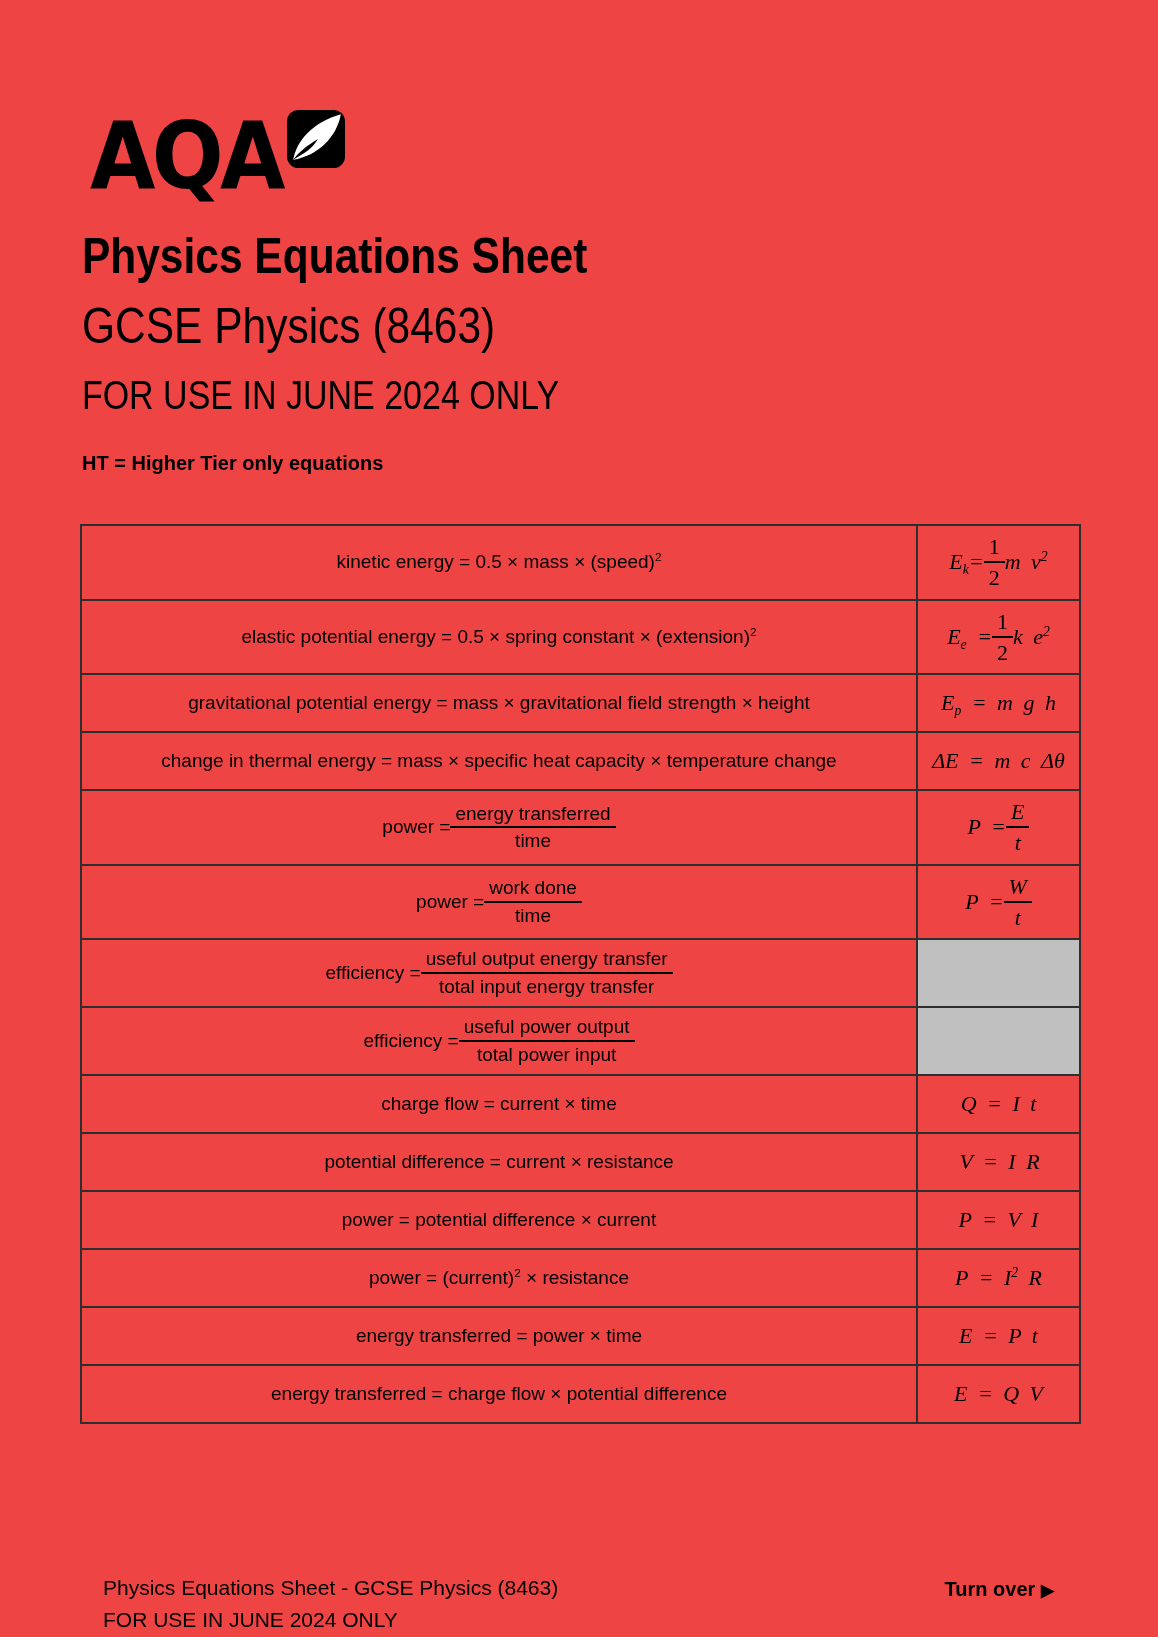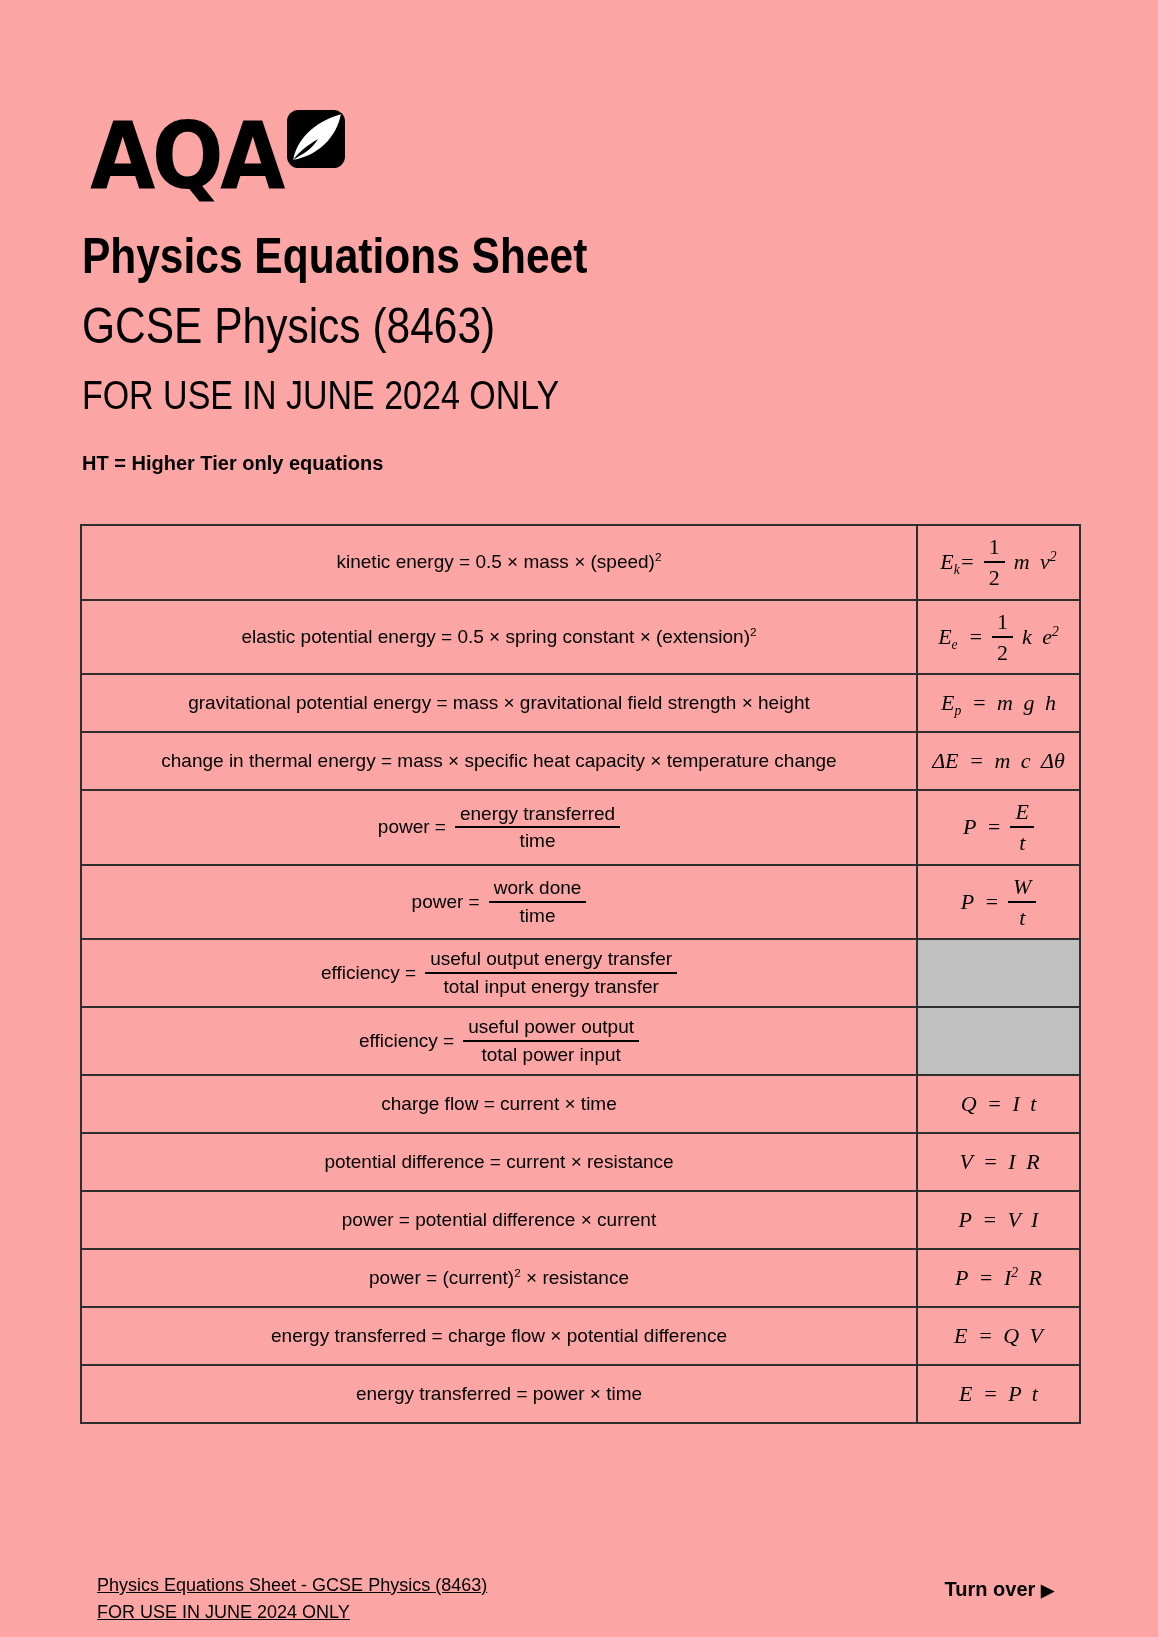--- a/index.html
+++ b/index.html
@@ -1,18 +1,18 @@
 <!DOCTYPE html>
 <html><head>
 <meta charset="utf-8">
 <style>
   * { margin:0; padding:0; box-sizing:border-box; }
   html,body { background:#ffffff; }
   .page {
-    position:relative; width:1158px; height:1637px; background:#fca5a5;
+    position:relative; width:1158px; height:1637px; background:#ef4444;
     font-family:"Liberation Sans", sans-serif; color:#000;
     overflow:hidden;
   }
   
   .logo { position:absolute; left:90px; top:118px; display:flex; align-items:flex-start; }
   .logo-text {
     font-family:"DejaVu Sans", sans-serif; font-weight:bold; font-size:92px;
     line-height:0.85; letter-spacing:-4px; transform:scaleX(0.92); transform-origin:left top;
   }
   .logo-leaf { position:absolute; left:197px; top:-8px; }
@@ -30,27 +30,27 @@
     border:2px solid #a21caf; text-align:center; vertical-align:middle;
     padding:8px 6px;
   }
   .word-cell { font-size:19px; height:58px; }
   .symbol-cell {
     font-family:"Liberation Serif", serif; font-style:italic; font-size:22px;
     word-spacing:5px;
   }
   .symbol-cell sup, .word-cell sup { font-size:0.62em; vertical-align:super; line-height:0; }
   .symbol-cell sub { font-size:0.62em; vertical-align:sub; line-height:0; }
-  .frac-group { display:inline-flex; align-items:center; gap:9px; }
+  .frac-group { display:inline-flex; align-items:center; }
   .frac { display:inline-flex; flex-direction:column; }
   .frac .num { border-bottom:2px solid #000; padding:0 5px 2px; line-height:1.15; }
   .frac .den { padding:2px 5px 0; line-height:1.15; }
   .upright { font-style:normal; }
   
-  .footer-left { position:absolute; left:97px; top:1572px; font-size:18px; line-height:1.5;text-decoration:underline; }
+  .footer-left { position:absolute; left:103px; top:1572px; font-size:21px; line-height:1.5; }
   .turn-over { position:absolute; right:104px; top:1578px; font-size:20px; font-weight:bold; }
   .turn-over .arrow { font-size:17px; }
 </style>
 </head>
 <body>
 
 <div class="page">
 
   <div class="logo">
     <span class="logo-text">AQA</span>
@@ -170,26 +170,26 @@
           </tr>
           <tr>
             <td class="word-cell" style="border-color: rgb(46, 46, 46);"><span class="expr">power = potential difference × current</span></td>
             <td class="symbol-cell" style="border-color: rgb(46, 46, 46);"><span class="expr">P = V I</span></td>
           </tr>
           <tr>
             <td class="word-cell" style="border-color: rgb(46, 46, 46);"><span class="expr">power = (current)<sup>2</sup> × resistance</span></td>
             <td class="symbol-cell" style="border-color: rgb(46, 46, 46);"><span class="expr">P = I<sup>2</sup> R</span></td>
           </tr>
           <tr>
+            <td class="word-cell" style="border-color: rgb(46, 46, 46);"><span class="expr">energy transferred = power × time</span></td>
+            <td class="symbol-cell" style="border-color: rgb(46, 46, 46);"><span class="expr">E = P t</span></td>
+          </tr>
+          <tr>
             <td class="word-cell" style="border-color: rgb(46, 46, 46);"><span class="expr">energy transferred = charge flow × potential difference</span></td>
             <td class="symbol-cell" style="border-color: rgb(46, 46, 46);"><span class="expr">E = Q V</span></td>
-          </tr>
-          <tr>
-            <td class="word-cell" style="border-color: rgb(46, 46, 46);"><span class="expr">energy transferred = power × time</span></td>
-            <td class="symbol-cell" style="border-color: rgb(46, 46, 46);"><span class="expr">E = P t</span></td>
           </tr>
         </tbody>
     </table>
   </div>
 
   <div class="footer-left">
     <div>Physics Equations Sheet - GCSE Physics (8463)</div>
     <div>FOR USE IN JUNE 2024 ONLY</div>
   </div>
 

